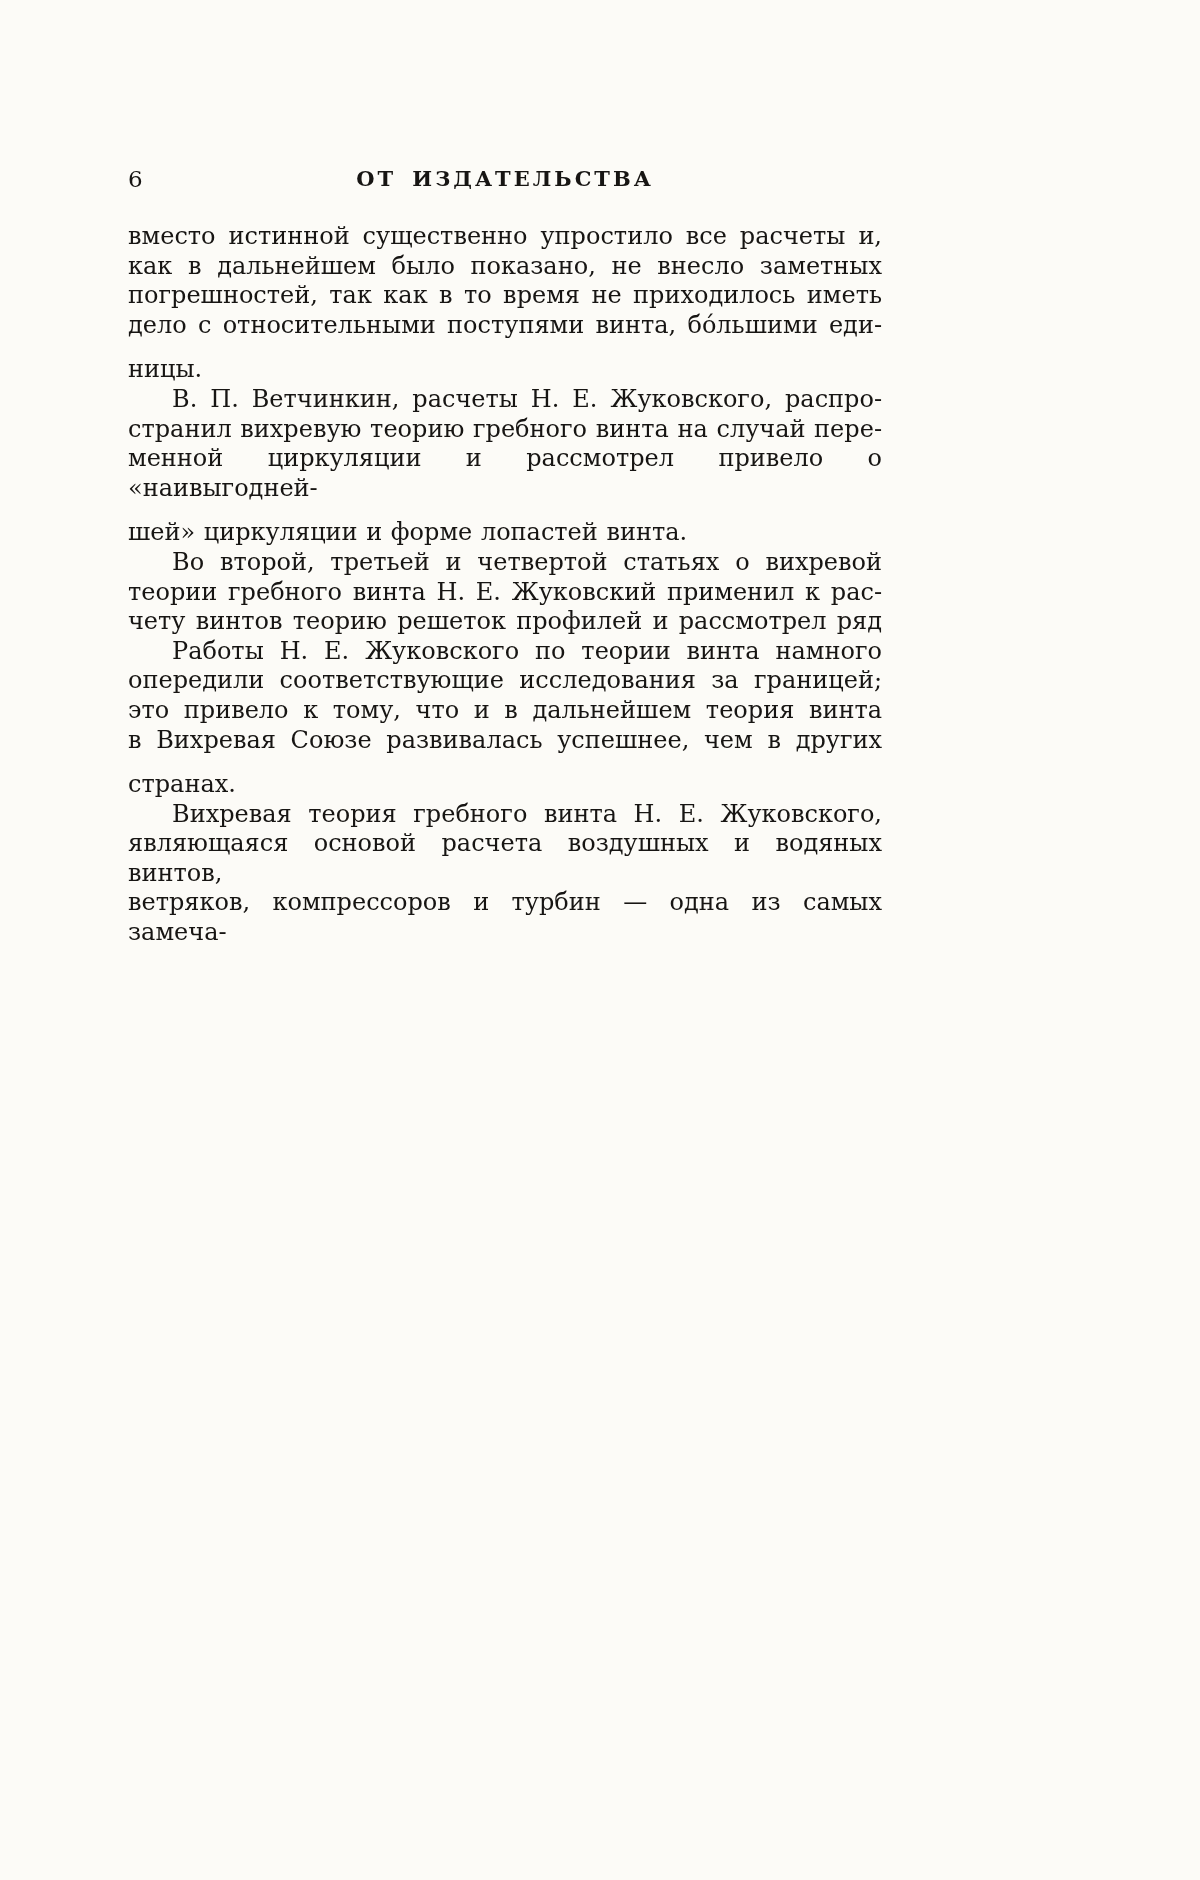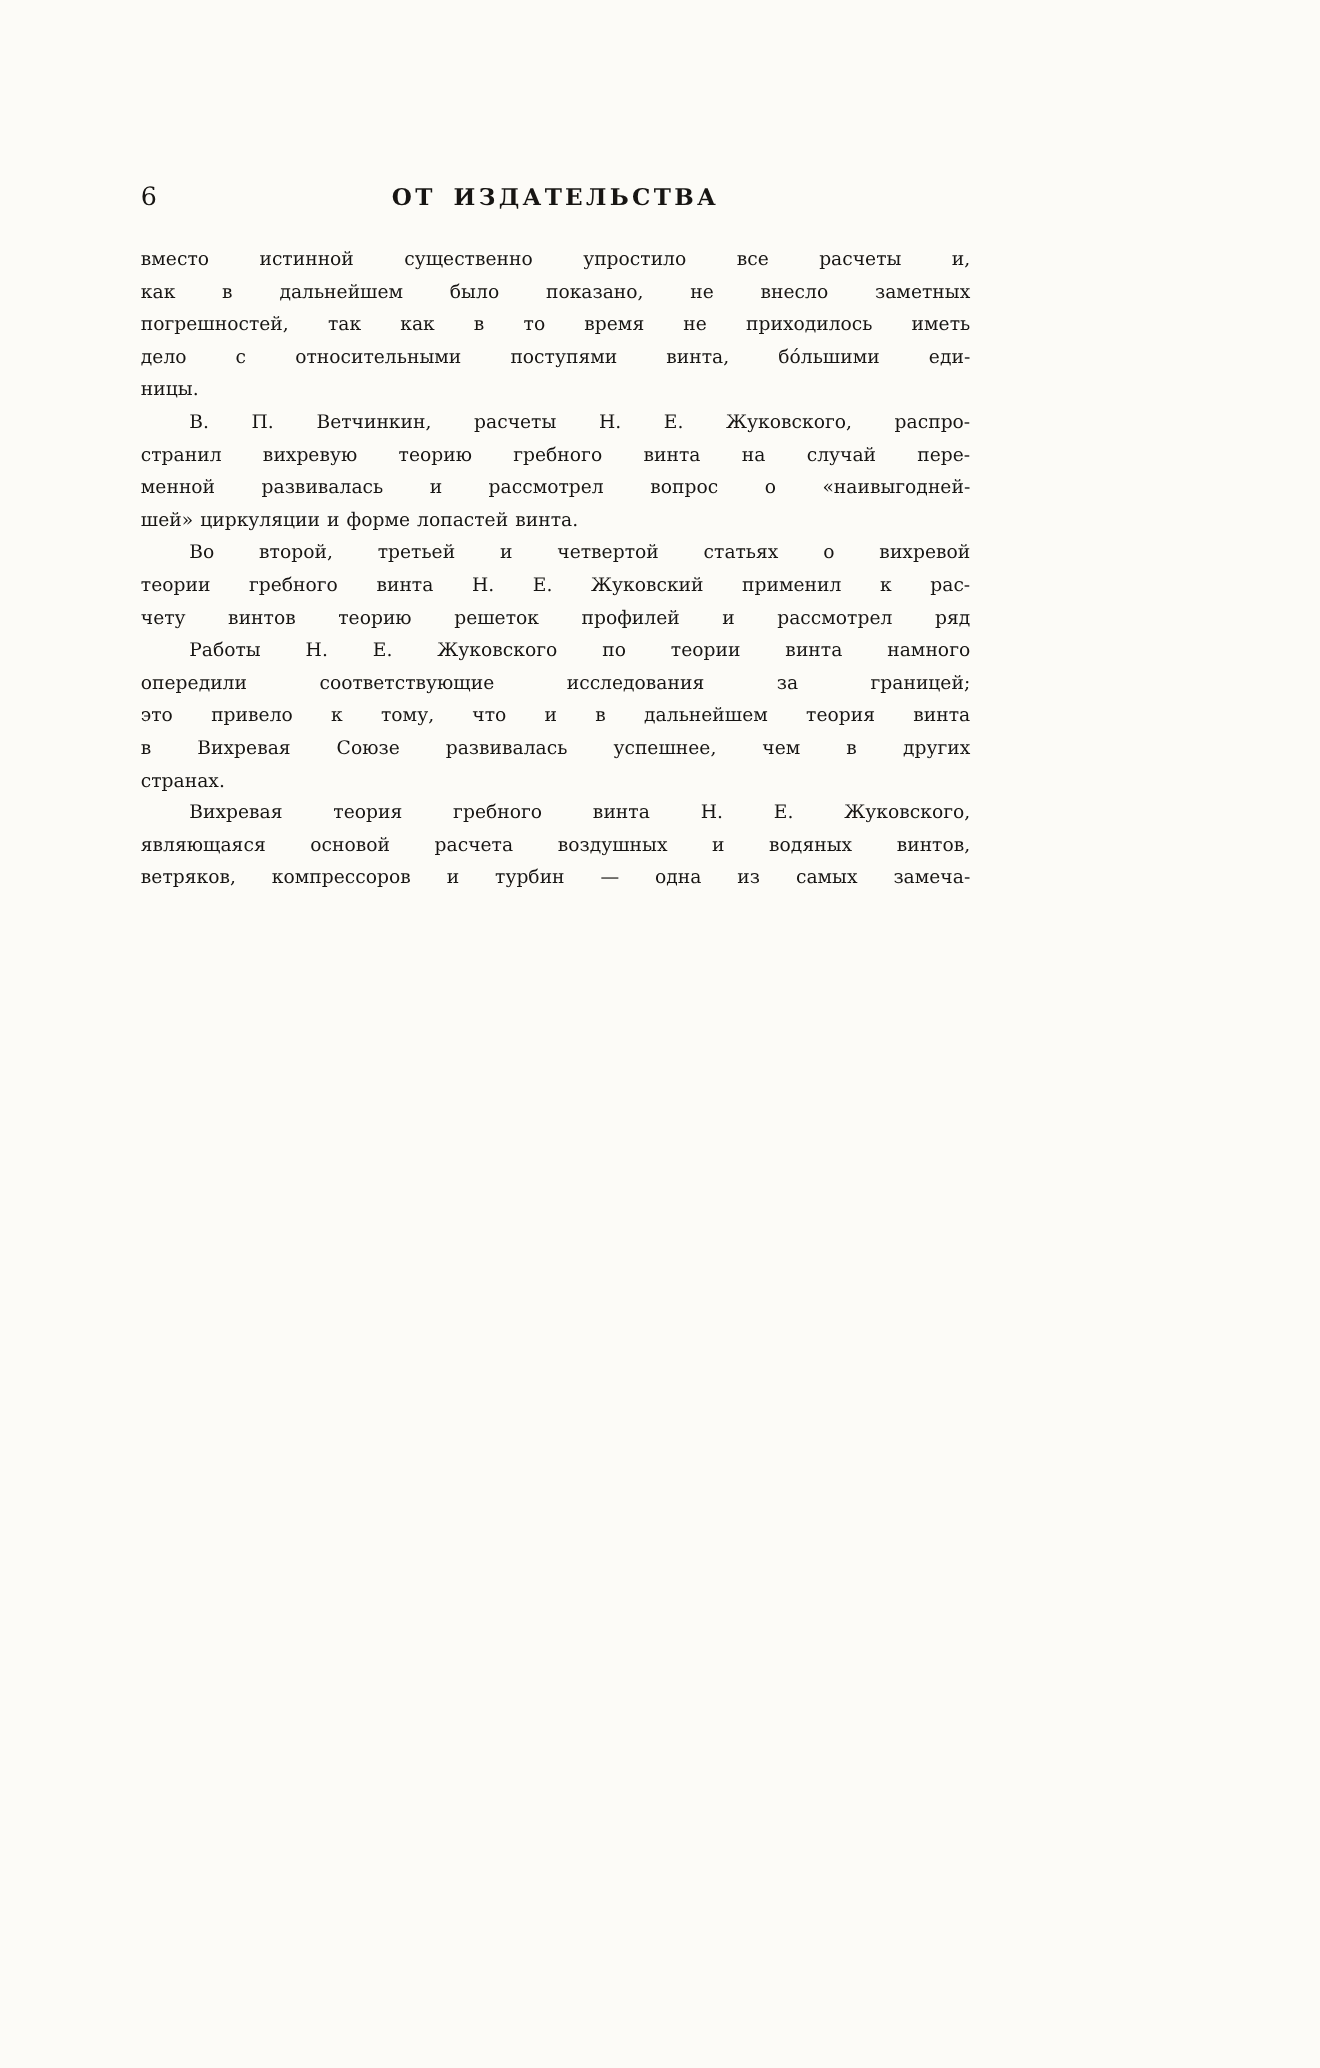--- a/index.html
+++ b/index.html
@@ -45,30 +45,31 @@
     position: absolute;
     top: 222px;
     left: 128px;
     width: 754px;
   }
   .para {
     margin: 0;
     padding: 0;
   }
   .line {
-    font-size: 17px;
+    font-size: 24px;
     line-height: 29.6px;
     text-align: justify;
     text-align-last: justify;
     -moz-text-align-last: justify;
     white-space: normal;
     word-spacing: 1px;
   }
   .line.last {
     text-align-last: left;
+    margin-top: 15px;
     -moz-text-align-last: left;
   }
   .line.indent {
     text-indent: 44px;
   }
 </style>
 </head>
 <body>
 
 <div class="page">
@@ -80,21 +81,21 @@
       <div class="para">
         <div class="line">вместо истинной существенно упростило все расчеты и,</div>
         <div class="line">как в дальнейшем было показано, не внесло заметных</div>
         <div class="line">погрешностей, так как в то время не приходилось иметь</div>
         <div class="line">дело с относительными поступями винта, бо́льшими еди-</div>
         <div class="line last">ницы.</div>
       </div>
       <div class="para">
         <div class="line indent">В. П. Ветчинкин, расчеты Н. Е. Жуковского, распро-</div>
         <div class="line">странил вихревую теорию гребного винта на случай пере-</div>
-        <div class="line">менной развивалась и рассмотрел вопрос о «наивыгодней-</div>
+        <div class="line">менной циркуляции и рассмотрел привело о «наивыгодней-</div>
         <div class="line last">шей» циркуляции и форме лопастей винта.</div>
       </div>
       <div class="para">
         <div class="line indent">Во второй, третьей и четвертой статьях о вихревой</div>
         <div class="line">теории гребного винта Н. Е. Жуковский применил к рас-</div>
         <div class="line">чету винтов теорию решеток профилей и рассмотрел ряд</div>
       </div>
       <div class="para">
         <div class="line indent">Работы Н. Е. Жуковского по теории винта намного</div>
         <div class="line">опередили соответствующие исследования за границей;</div>

